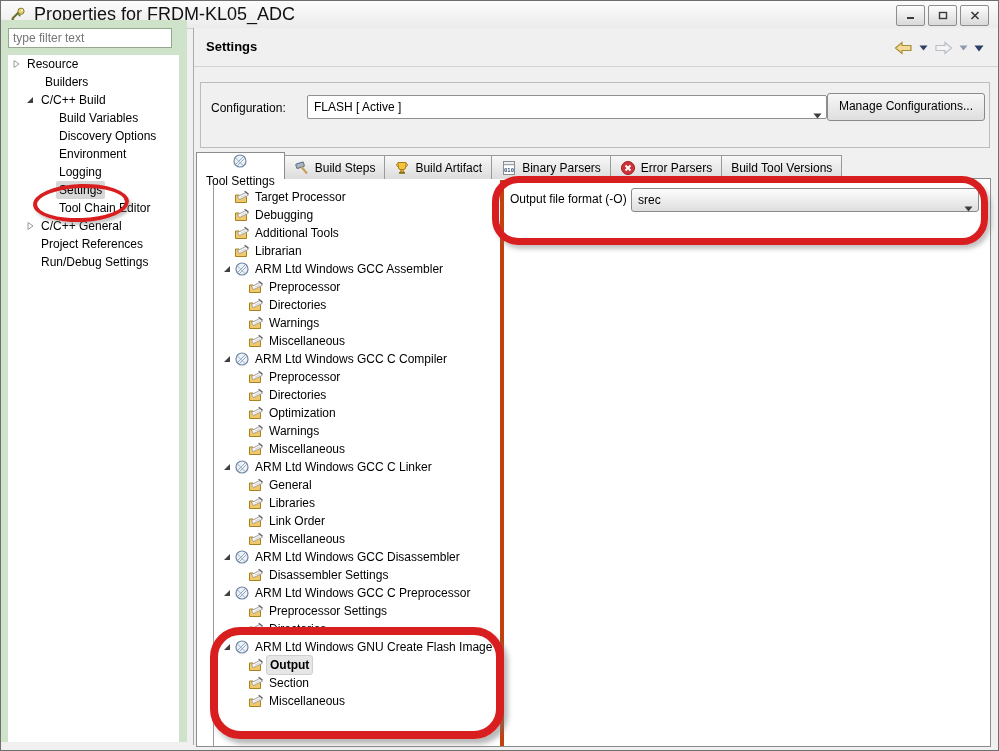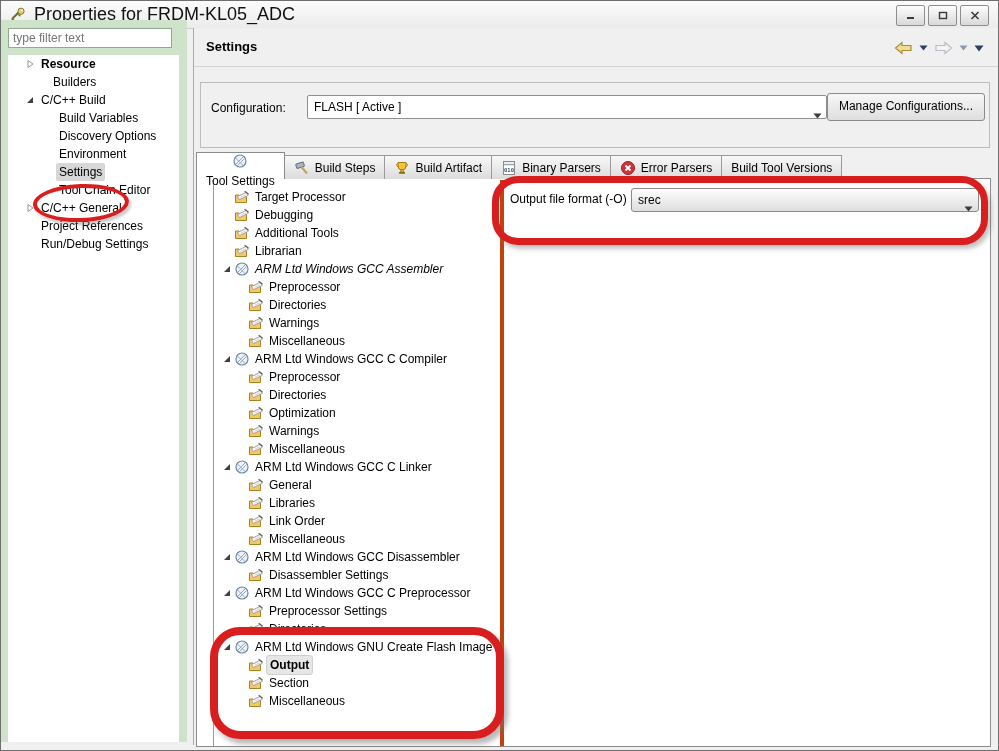--- a/index.html
+++ b/index.html
@@ -109,48 +109,51 @@
         <svg width="10" height="9">
           <path d="M1.5 1 L8.5 8 M8.5 1 L1.5 8" stroke="#3a3a3a" stroke-width="1.6"></path>
         </svg>
       </span>
   </span>
 </div>
 
 <div class="sidebar">
   <input class="filter-input" type="text" placeholder="type filter text" style="">
   <div class="side-tree" id="side-tree">
-      <div class="side-row" style="padding-left: 14px; font-weight: bold;">
+      <div class="side-row" style="">
         <span class="twisty">
           <svg width="14" height="14" viewBox="0 0 14 14">
             <path d="M5 3.5 L10 7 L5 10.5 Z" fill="#fff" stroke="#9a9a9a"></path>
           </svg>
         </span>
         <span class="lbl">Resource</span>
       </div>
-      <div class="side-row" style="padding-left: 26px;">
+      <div class="side-row" style="padding-left: 18px;">
         <span class="twisty"></span>
         <span class="lbl">Builders</span>
       </div>
       <div class="side-row" style="padding-left: 14px;">
         <span class="twisty">
           <svg width="14" height="14" viewBox="0 0 14 14">
             <path d="M10 4 L10 10 L4 10 Z" fill="#404040"></path>
           </svg>
         </span>
         <span class="lbl">C/C++ Build</span>
       </div>
       <div class="side-row" style="padding-left: 48px;">
         <span class="lbl">Build Variables</span>
       </div>
       <div class="side-row" style="padding-left: 48px;">
         <span class="lbl">Discovery Options</span>
       </div>
       <div class="side-row" style="padding-left: 48px;">
         <span class="lbl">Environment</span>
+      </div>
+      <div class="side-row" style="padding-left: 48px;">
+        <span class="lbl">Logging</span>
       </div>
       <div class="side-row" style="padding-left: 48px;">
         <span class="lbl sel">Settings</span>
       </div>
       <div class="side-row" style="padding-left: 48px;">
         <span class="lbl">Tool Chain Editor</span>
       </div>
       <div class="side-row" style="padding-left: 14px;">
         <span class="twisty">
           <svg width="14" height="14" viewBox="0 0 14 14">
@@ -310,21 +313,21 @@
         <span class="ic">
           <svg width="16" height="16" viewBox="0 0 16 16">
             <path d="M1.5 13.5 L1.5 6 L5 6 L6.2 7.5 L12.5 7.5 L12.5 13.5 Z" fill="#f0c96d" stroke="#a9821e"></path>
             <path d="M3.5 7.5 L12.5 3.2 L14.2 6.4 L5.5 10.6 Z" fill="#fdfdfd" stroke="#8f8f8f" stroke-width="0.8"></path>
             <path d="M5.5 6.8 L11 4.3 M6.5 8.3 L12 5.8" stroke="#bdbdbd" stroke-width="0.7"></path>
             <path d="M10.6 2.2 L14.6 5.2" stroke="#5f5f5f" stroke-width="1.2"></path>
           </svg>
         </span>
         <span class="lbl">Librarian</span>
       </div>
-      <div class="tree-row" style="padding-left: 6px; font-style: italic;">
+      <div class="tree-row" style="padding-left: 6px;">
         <span class="twisty">
           <svg width="14" height="14" viewBox="0 0 14 14">
             <path d="M10 4 L10 10 L4 10 Z" fill="#404040"></path>
           </svg>
         </span>
         <span class="ic">
           <svg width="16" height="16" viewBox="0 0 16 16">
             <circle cx="8" cy="8" r="6" fill="#edf2f9" stroke="#7187a5" stroke-width="1.2"></circle>
             <path d="M4 11 L11 4 M5.5 12.5 L12.5 5.5 M3.5 5 L11 12.5" stroke="#96aac0" stroke-width="1"></path>
           </svg>

